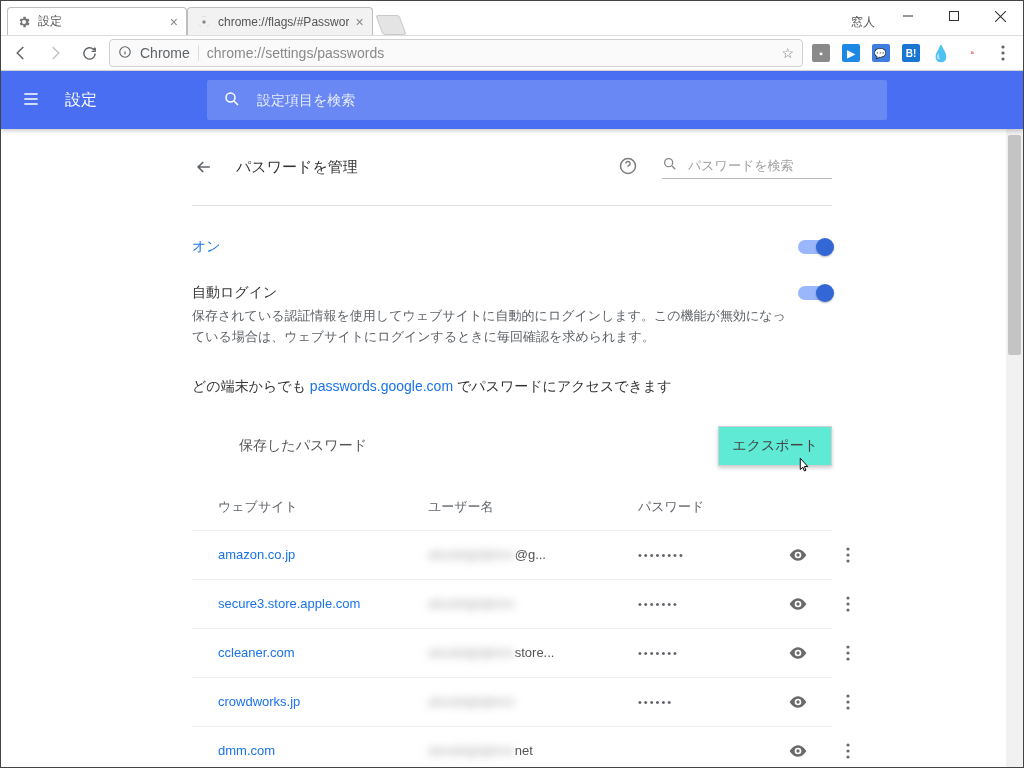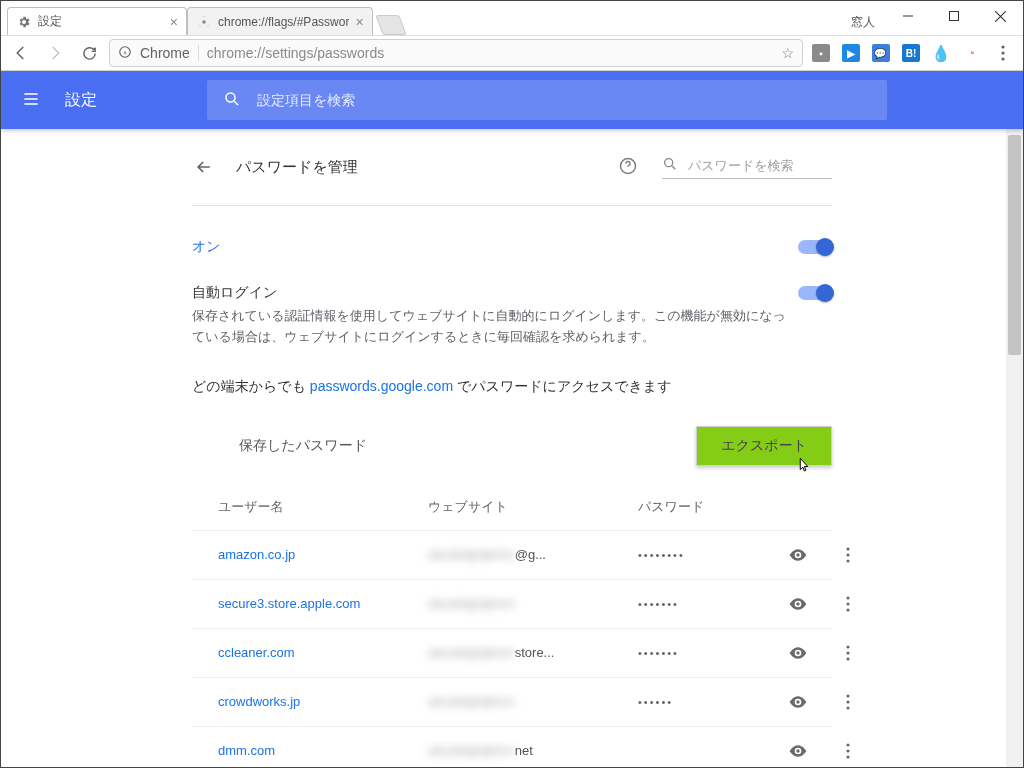--- a/index.html
+++ b/index.html
@@ -60,21 +60,21 @@
   .toggle-row .title2 { color: #333; font-size: 14px; margin-bottom: 4px; }
   .toggle-row .desc { color: #5f6368; font-size: 13px; line-height: 1.6; }
   .switch { width: 34px; height: 14px; background: #9bb7fb; border-radius: 10px; position: relative; margin-top: 2px; }
   .switch .knob { width: 18px; height: 18px; background: #3367d6; border-radius: 50%; position: absolute; right: -2px; top: -2px; box-shadow: 0 1px 2px rgba(0,0,0,0.3); }
 
   .linkline { font-size: 14px; color: #333; padding: 16px 0 30px 0; }
   .linkline a { color: #1a73e8; text-decoration: none; }
 
   .section-head { display: flex; align-items: center; justify-content: space-between; margin-left: 47px; }
   .section-head .sh-label { color: #555; font-size: 14px; }
-  .export-btn { background: #84cc16; border: 1px solid #cfcfcf; box-shadow: 0 2px 4px rgba(0,0,0,0.2); padding: 10px 24px; font-size: 14px; color: #444; position: relative; }
+  .export-btn { background: #5eead4; border: 1px solid #cfcfcf; box-shadow: 0 2px 4px rgba(0,0,0,0.2); padding: 10px 13px; font-size: 14px; color: #444; position: relative; }
   .cursor { position: absolute; right: 18px; bottom: -13px; }
 
   .tbl { margin-top: 18px; }
   .tbl-head, .tbl-row { display: grid; grid-template-columns: 200px 200px 130px 40px 40px; gap: 10px; align-items: center; padding: 14px 0 14px 26px; }
   .tbl-head { color: #5f6368; font-size: 13px; }
   .tbl-row { border-top: 1px solid #eee; }
   .site { color: #1a73e8; font-size: 13px; white-space: nowrap; overflow: hidden; text-overflow: ellipsis; }
   .user { color: #aaa; font-size: 13px; filter: blur(4px); white-space: nowrap; overflow: hidden; }
   .pwd { color: #5f6368; letter-spacing: 2px; font-size: 11px; }
   .eye, .vdots { color: #6a6a6a; display: flex; justify-content: center; }
@@ -250,22 +250,22 @@
         <div class="export-btn">
           <span>エクスポート</span>
           <span class="cursor"><svg width="18" height="20" viewBox="0 0 24 24" fill="#fff" stroke="#000" stroke-width="1.3">
                 <path d="M7 3v15l3.5-3 2 5 2-1-2-5H17L7 3z"></path>
               </svg></span>
         </div>
       </div>
 
       <div class="tbl">
         <div class="tbl-head">
+          <span>ウェブサイト</span>
           <span>ユーザー名</span>
-          <span>ウェブサイト</span>
           <span>パスワード</span>
           <span></span>
             <span></span>
         </div>
         <div id="rows">
             <div class="tbl-row">
               <span class="site">amazon.co.jp</span>
               <span><span class="user">abcdefghijklmn</span><span style="color:#555;font-size:13px">@g...</span></span>
               <span class="pwd">••••••••</span>
               <span class="eye">

